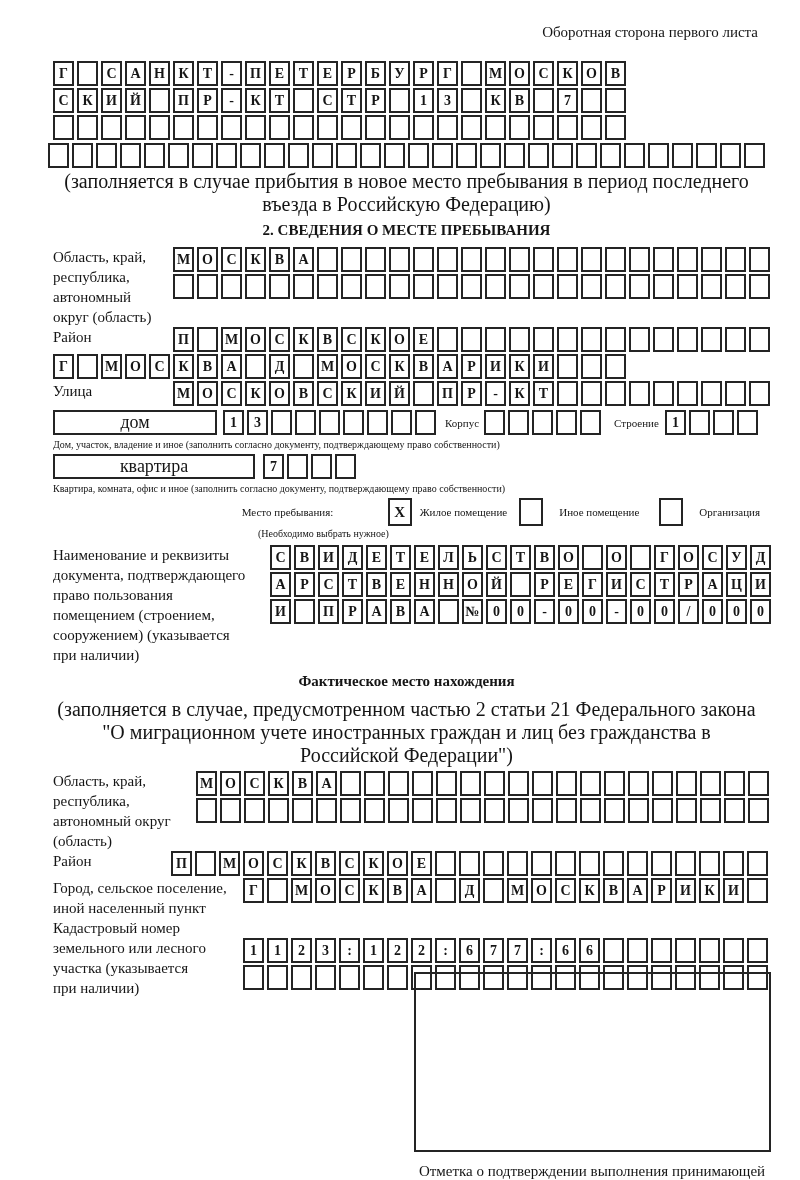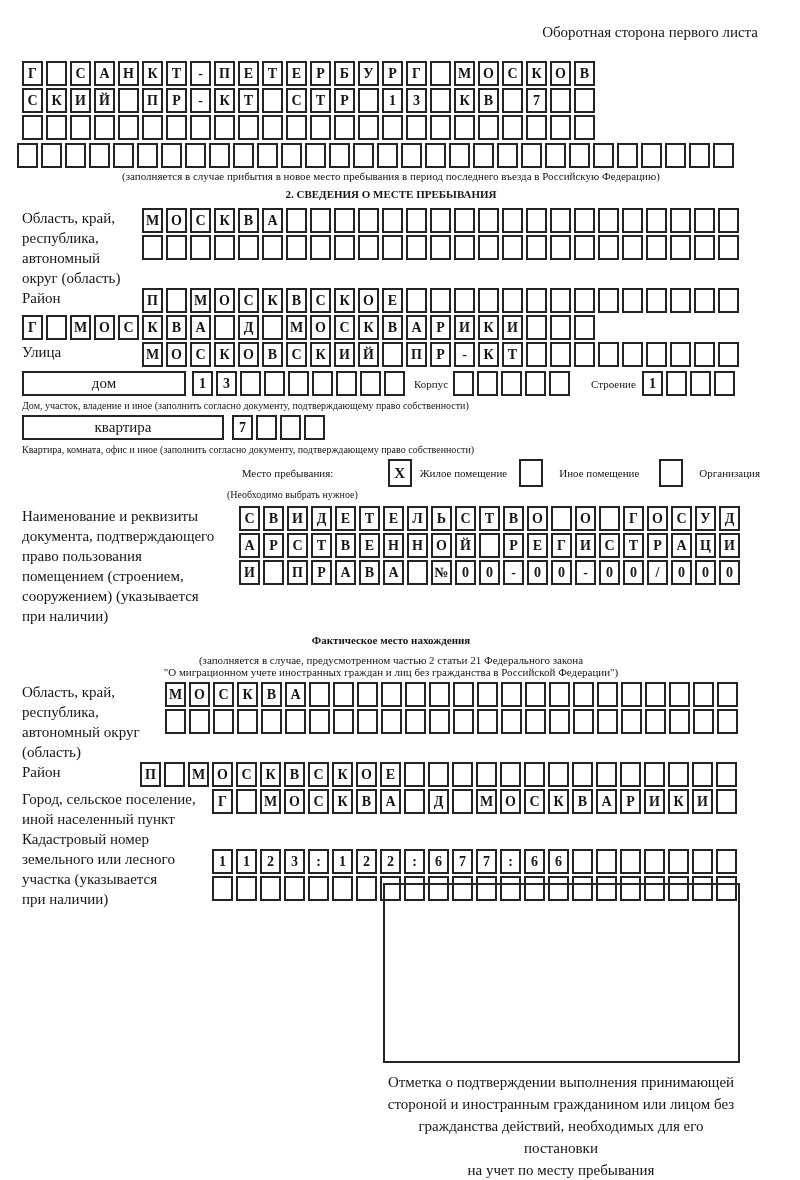--- a/index.html
+++ b/index.html
@@ -1,35 +1,35 @@
 <!DOCTYPE html>
 <html><head>
 <meta charset="utf-8">
 <style>
   html,body{margin:0;padding:0;background:#fff;}
   body{width:800px;height:1180px;overflow:hidden;color:#151515;
        font-family:"Liberation Serif", serif;}
-  .page{box-sizing:border-box;width:800px;height:1180px;padding:8px 40px 0 22px;}
+  .page{box-sizing:border-box;width:800px;height:1180px;padding:8px 40px 0 53px;}
   .header-note{font-size:15px;text-align:right;margin:16px 2px 20px 0;}
   .fgroup{display:flex;align-items:flex-start;}
   .flabel{font-size:15px;line-height:20px;flex:none;}
   .w142{width:142px}.w120{width:120px}.w143{width:143px}
   .w217{width:217px}.w190{width:190px}.w118{width:118px}
   .cell-row{display:flex;margin-bottom:2px;}
   .cell{display:inline-flex;align-items:center;justify-content:center;flex:none;
         width:17px;height:21px;border:2px solid #242424;margin-right:3px;
         font-size:14px;font-weight:bold;box-sizing:content-box;}
   .fullrow{margin-left:-5px;margin-top:1px;}
-  .note{font-size:11px;text-align:center;margin:2px 0 3px;}
+  .note{font-size:20px;text-align:center;margin:2px 0 3px;}
   .note-left{font-size:10px;text-align:left;margin:2px 0 4px;}
-  .sec-title{font-size:11px;font-weight:bold;text-align:center;margin:6px 0 8px;}
+  .sec-title{font-size:15px;font-weight:bold;text-align:center;margin:6px 0 8px;}
   .multiline{white-space:pre-line;}
   .house-row{display:flex;align-items:center;margin:2px 0 4px;}
   .widebox{border:2px solid #242424;height:21px;display:inline-flex;flex:none;
-           align-items:center;justify-content:center;font-size:15px;box-sizing:content-box;}
+           align-items:center;justify-content:center;font-size:18px;box-sizing:content-box;}
   .dom-box{width:160px;margin-right:6px;}
   .kv-box{width:198px;margin-right:8px;}
   .inline-label{font-size:11px;flex:none;}
   .stay-row{display:flex;align-items:center;margin:4px 0 2px;justify-content:flex-end;}
   .checkbox{display:inline-flex;align-items:center;justify-content:center;flex:none;
             width:20px;height:24px;border:2px solid #242424;font-size:15px;
             font-weight:bold;box-sizing:content-box;}
   .stay-note{font-size:10px;margin:2px 0 6px 205px;}
   .offset-1{margin-top:20px;}
   .stamp-wrap{width:362px;margin:-26px 0 0 358px;text-align:center;}
@@ -330,21 +330,21 @@
         <span class="cell"></span>
       </span>
     <span class="inline-label" style="margin:0 5px 0 6px">Корпус</span>
     <span class="cell-row" style="margin-bottom:0">
         <span class="cell"></span>
         <span class="cell"></span>
         <span class="cell"></span>
         <span class="cell"></span>
         <span class="cell"></span>
       </span>
-    <span class="inline-label" style="margin:0 6px 0 18px">Строение</span>
+    <span class="inline-label" style="margin:0 6px 0 10px">Строение</span>
     <span class="cell-row" style="margin-bottom:0">
         <span class="cell">1</span>
         <span class="cell"></span>
         <span class="cell"></span>
         <span class="cell"></span>
       </span>
   </div>
   <div class="note-left">Дом, участок, владение и иное (заполнить согласно документу, подтверждающему право собственности)</div>
 
   <div class="house-row">

